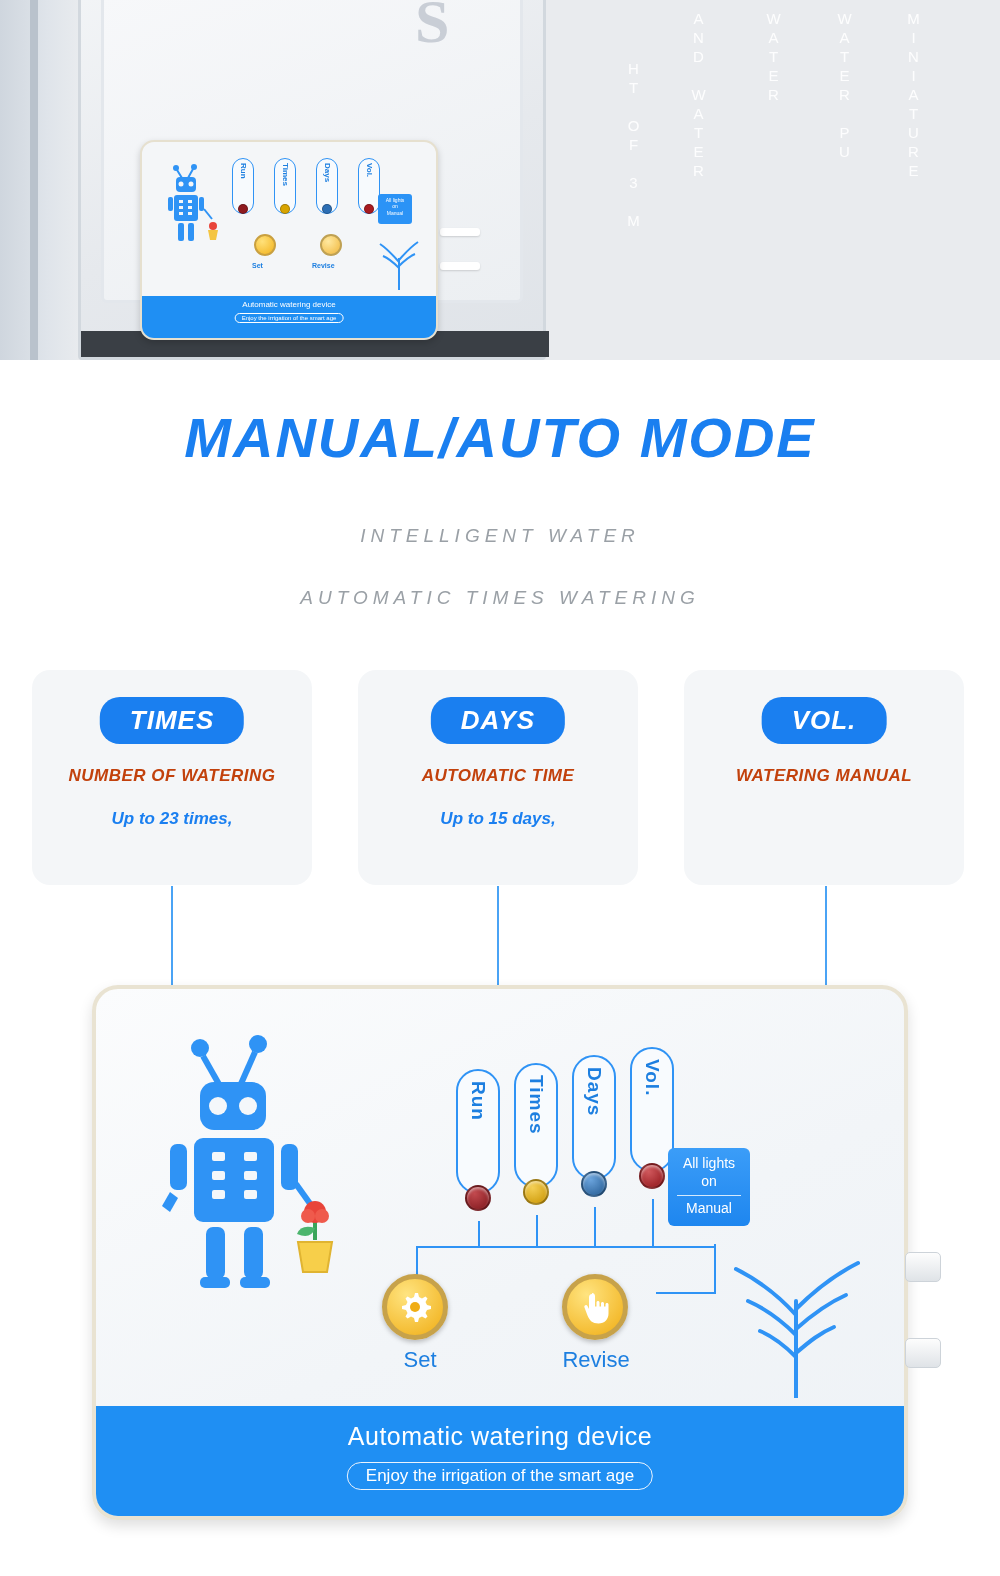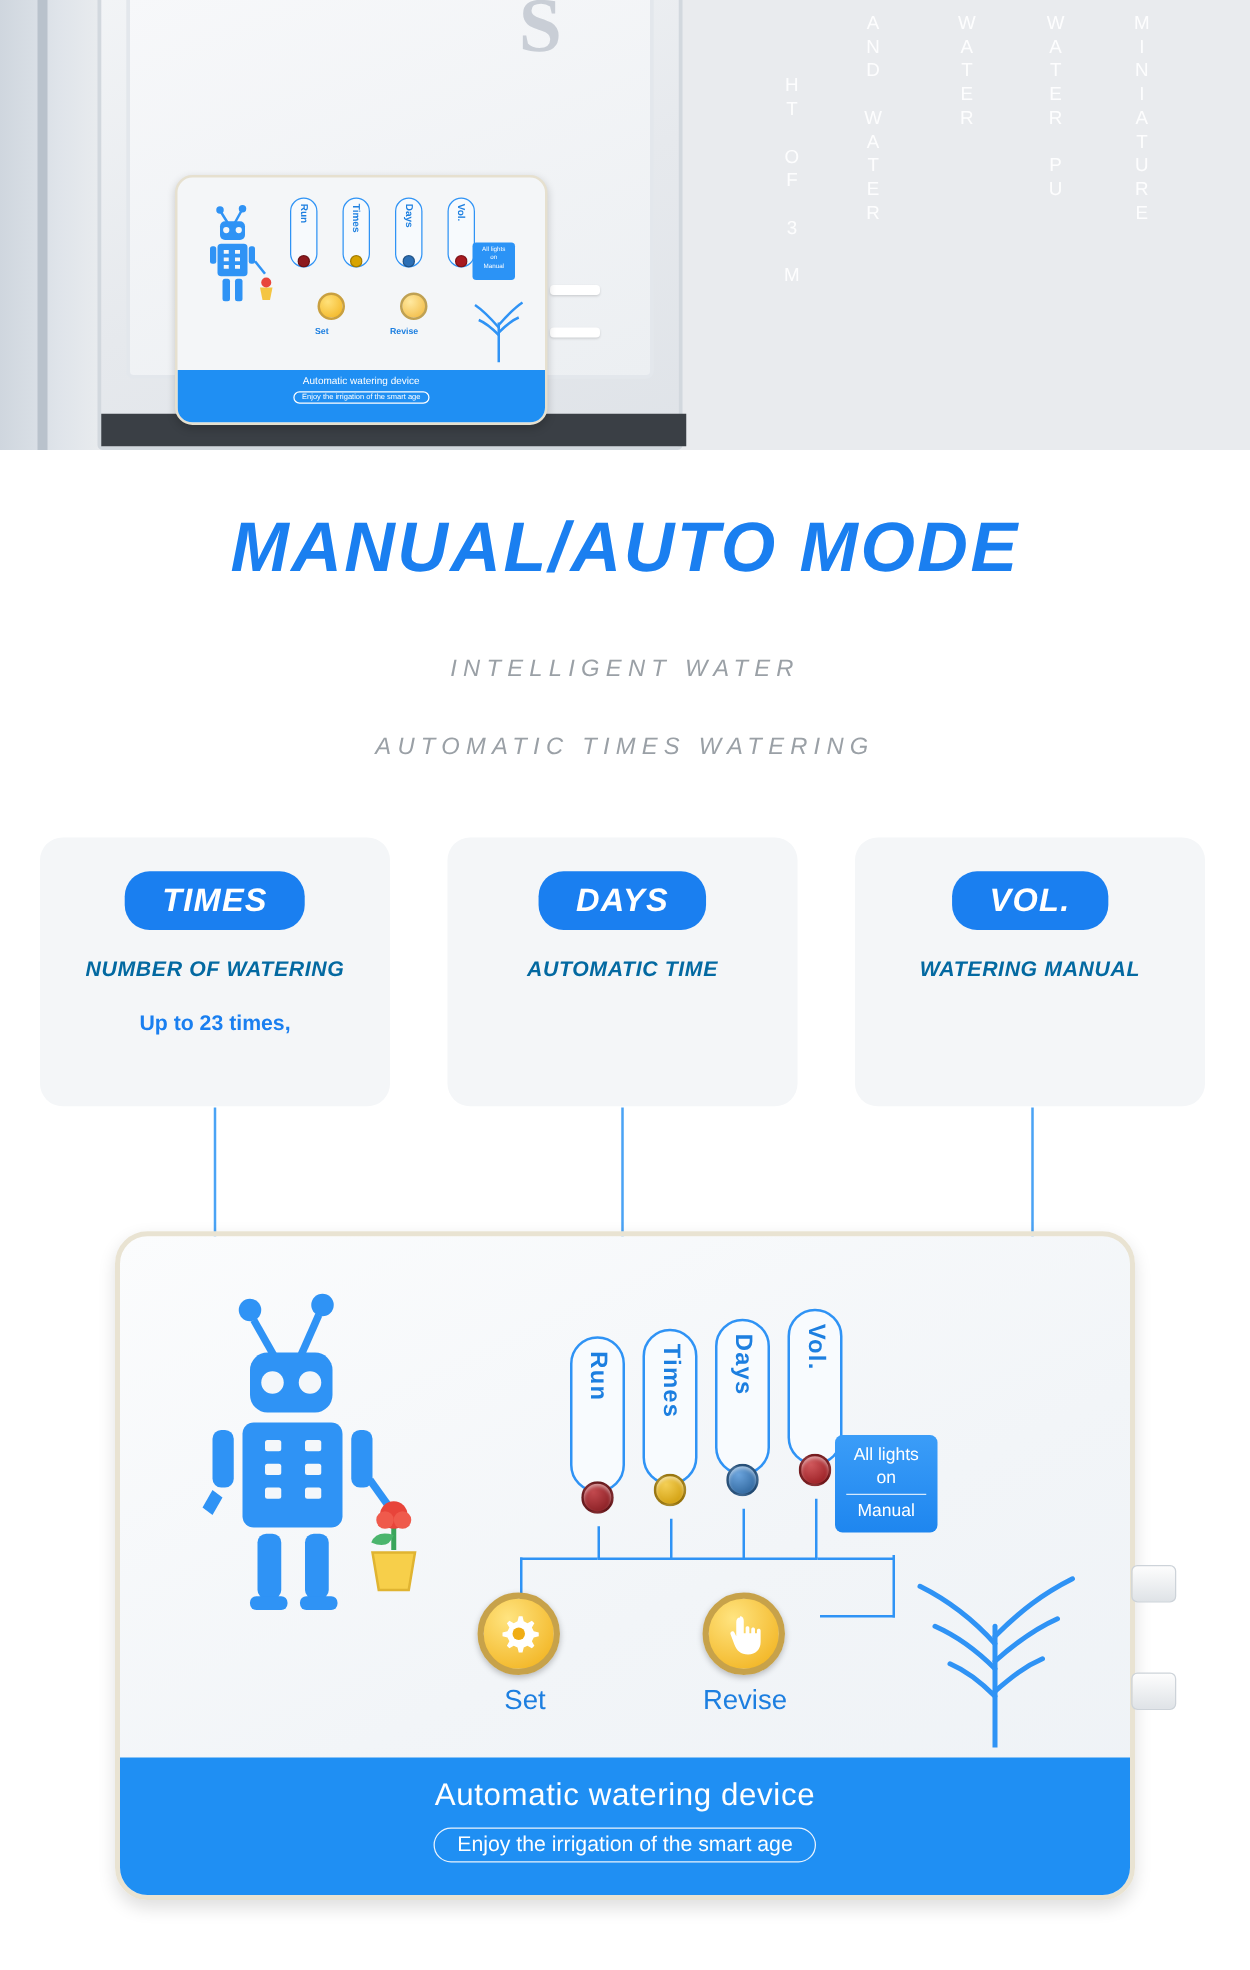--- a/index.html
+++ b/index.html
@@ -133,26 +133,26 @@
   .card.c2 { left:358px; }
   .card.c3 { left:684px; }
   .pill {
     position:absolute; top:27px; left:50%; transform:translateX(-50%);
     background:#1a7ff0; color:#fff; border-radius:20px;
     padding:8px 30px; font-size:26px; font-weight:bold; font-style:italic;
     white-space:nowrap; letter-spacing:1px;
   }
   .card-sub {
     position:absolute; top:96px; left:0; width:100%; text-align:center;
-    font-size:17px; font-weight:bold; font-style:italic; color:#0369a1;
+    font-size:17px; font-weight:bold; font-style:italic; color:#c2410c;
     letter-spacing:.5px;
   }
   .card-body {
     position:absolute; top:135px; left:0; width:100%; text-align:center;
-    font-size:17px; font-weight:bold; color:#1a7ff0;
+    font-size:17px; font-weight:bold; font-style:italic; color:#1a7ff0;
     line-height:1.65;
   }
 
   
   .conn { position:absolute; background:#4aa3f5; }
 
   
   .device {
     position:absolute; left:92px; top:985px; width:816px; height:535px;
     background:linear-gradient(155deg,#fbfcfd 0%, #f2f5f8 55%, #eef2f6 100%);
@@ -327,20 +327,21 @@
     <div class="pill">TIMES</div>
     <div class="card-sub">NUMBER OF WATERING</div>
     <div class="card-body">
       <div>Up to 23 times,</div>
     </div>
   </div>
   <div class="card c2">
     <div class="pill">DAYS</div>
     <div class="card-sub">AUTOMATIC TIME</div>
     <div class="card-body">
+      <div>Up to 15 days,</div>
     </div>
   </div>
   <div class="card c3">
     <div class="pill">VOL.</div>
     <div class="card-sub">WATERING MANUAL</div>
   </div>
 </div>
 
 <div class="conn" style="left:171px; top:886px; width:2px; height:113px;"></div>
 <div class="conn" style="left:171px; top:999px; width:300px; height:2px;"></div>

